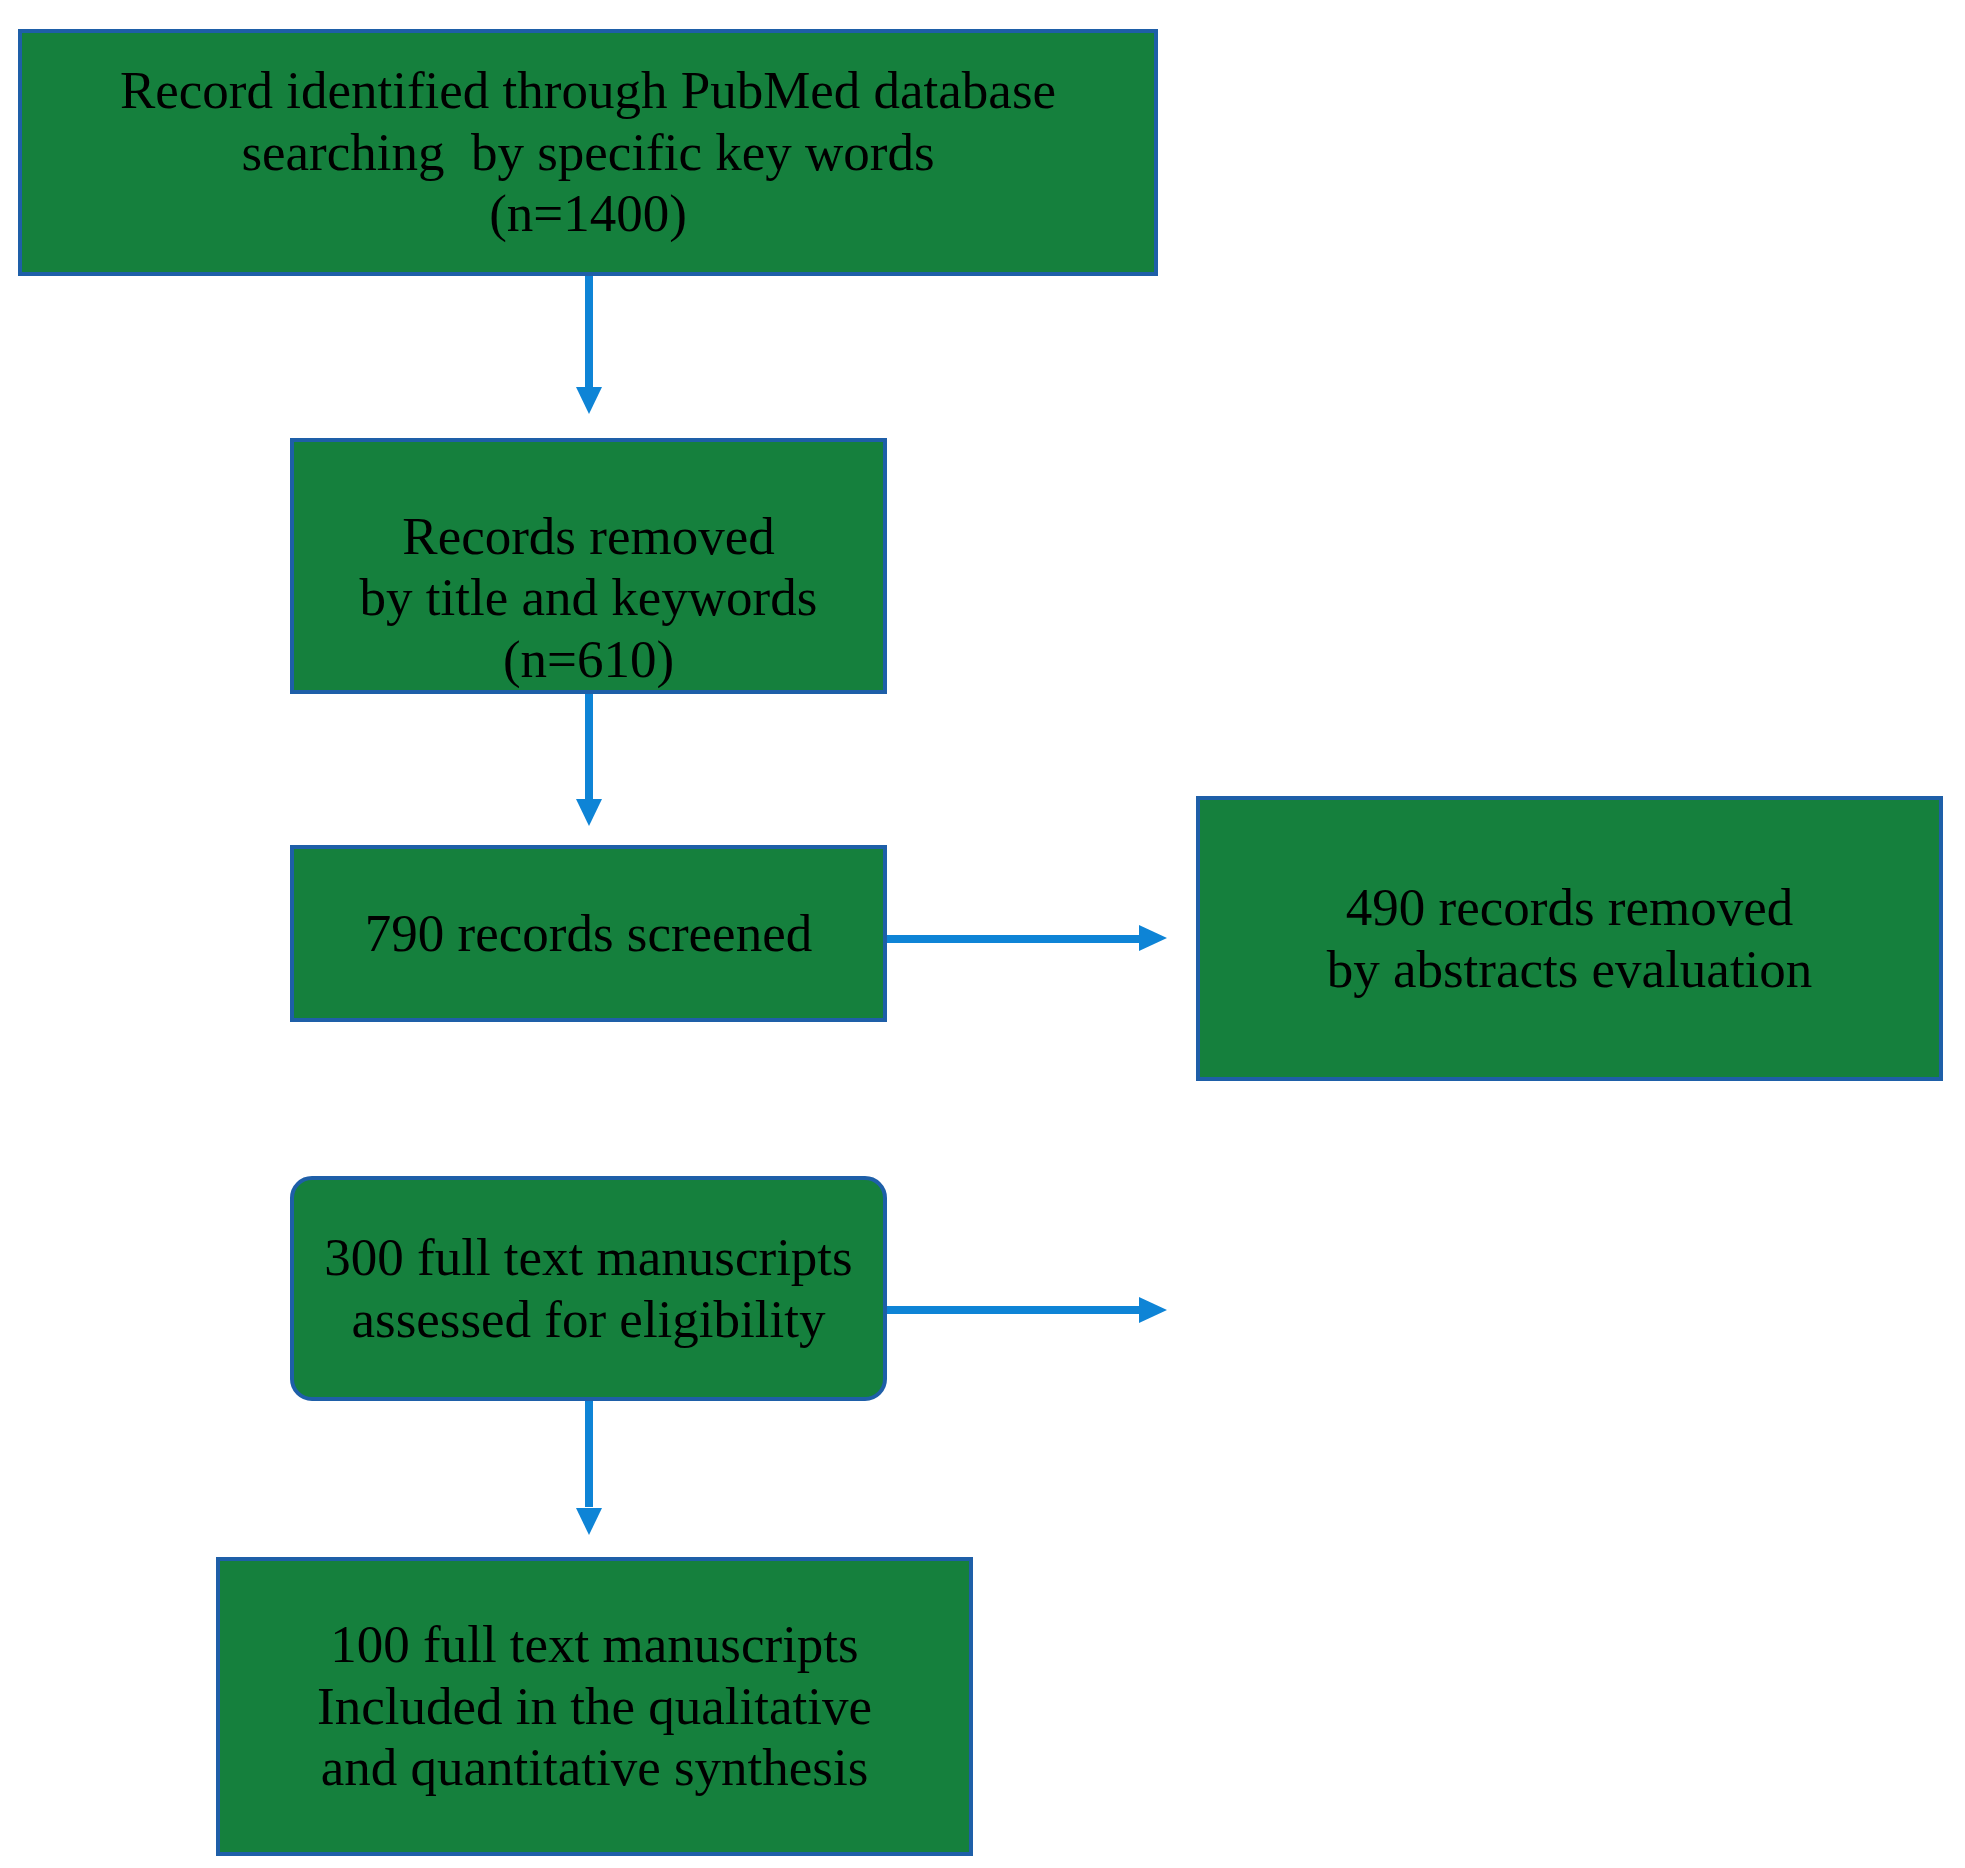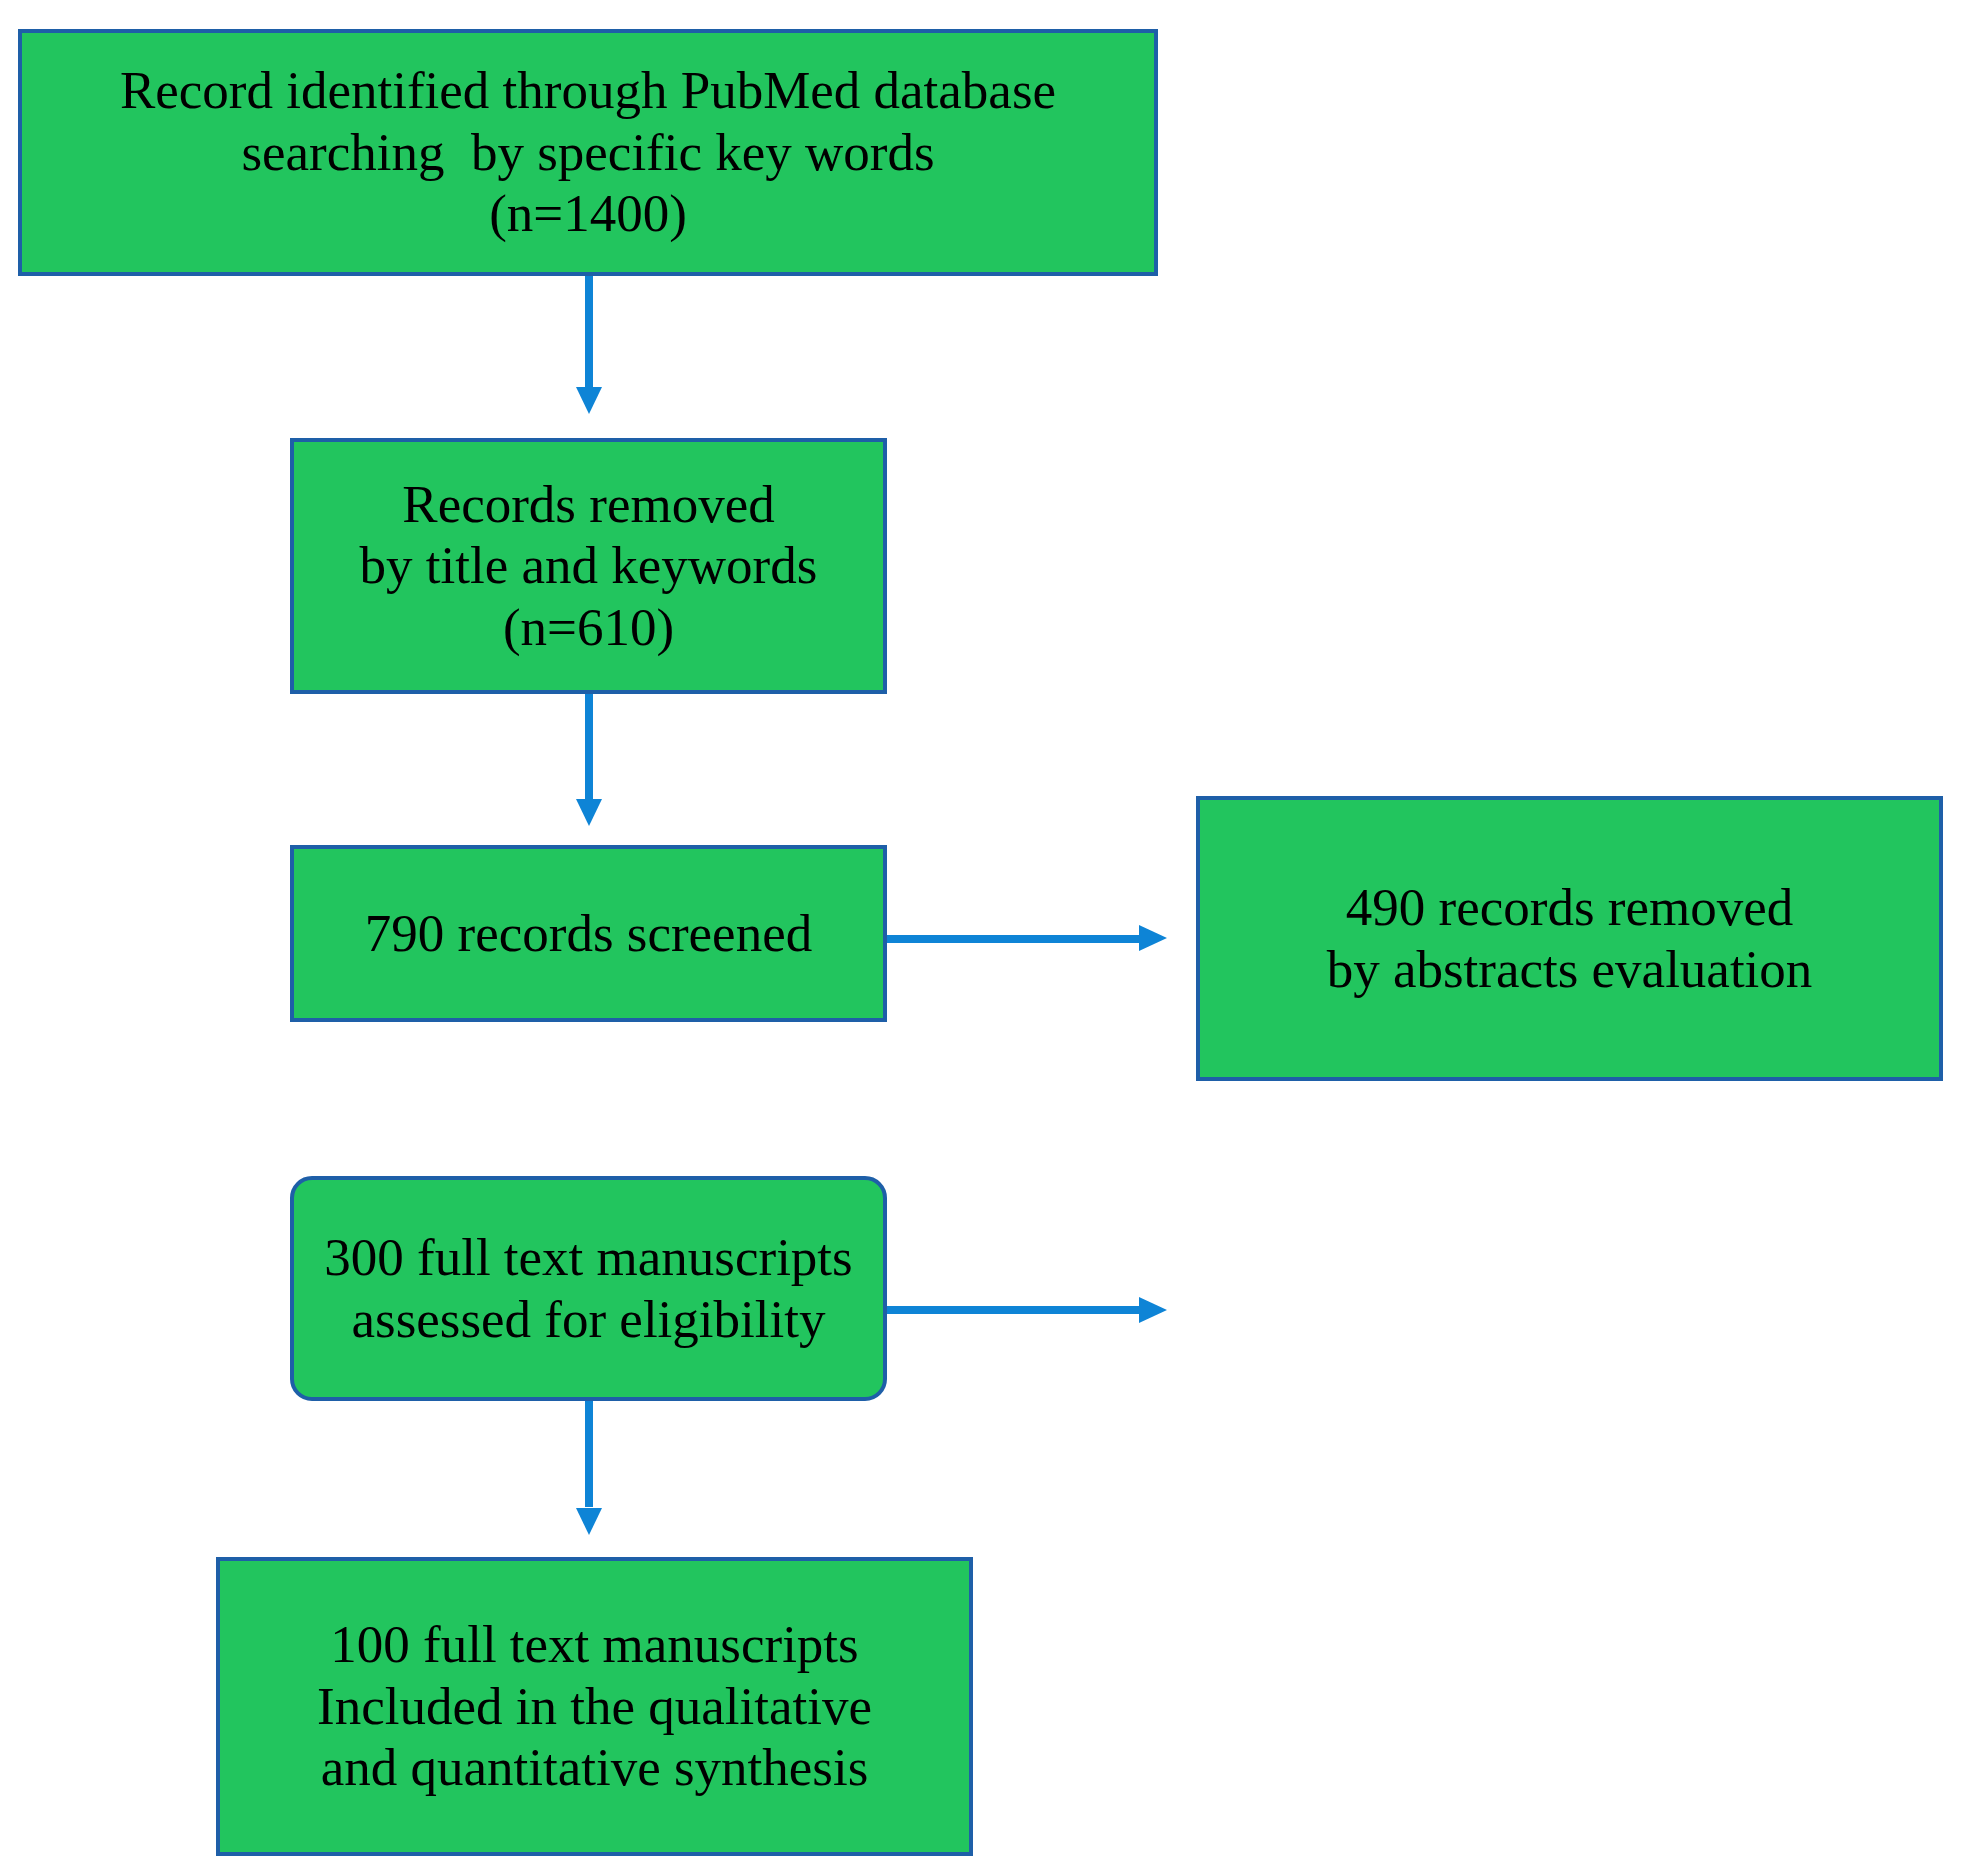--- a/index.html
+++ b/index.html
@@ -9,34 +9,34 @@
     height: 1868px;
     background: #ffffff;
     font-family: "Liberation Serif", "DejaVu Serif", serif;
     color: var(--text, #000000);
     overflow: hidden;
   }
   .box {
     position: absolute;
     box-sizing: border-box;
     border: 4.5px solid var(--box-border, #1e5fa8);
-    background: #22c55e;
+    background: #15803d;
     display: flex;
     align-items: center;
     justify-content: center;
   }
   .txt {
     white-space: pre-wrap;
     text-align: center;
     font-size: 53px;
     line-height: 1.16;
   }
   
   #b1 { left: 18px;   top: 29px;   width: 1140px; height: 247px; }
-  #b2 { left: 290px;  top: 438px;  width: 597px;  height: 256px; }
+  #b2 { left: 290px;  top: 438px;  width: 597px;  height: 256px; align-items: flex-end; }
   #b3 { left: 290px;  top: 845px; width: 597px;  height: 177px; }
   #b4 { left: 290px;  top: 1176px; width: 597px;  height: 225px; border-radius: 22px; }
   #b5 { left: 216px;  top: 1557px; width: 757px; height: 299px; }
   
   #r1 { left: 1196px; top: 796px; width: 747px; height: 285px; }
   #r2 { left: 1196px; top: 1151px; width: 750px; height: 295px; }
   #r2 .lines {
     width: 100%;
     box-sizing: border-box;
     padding: 0 29px 0 58px;

